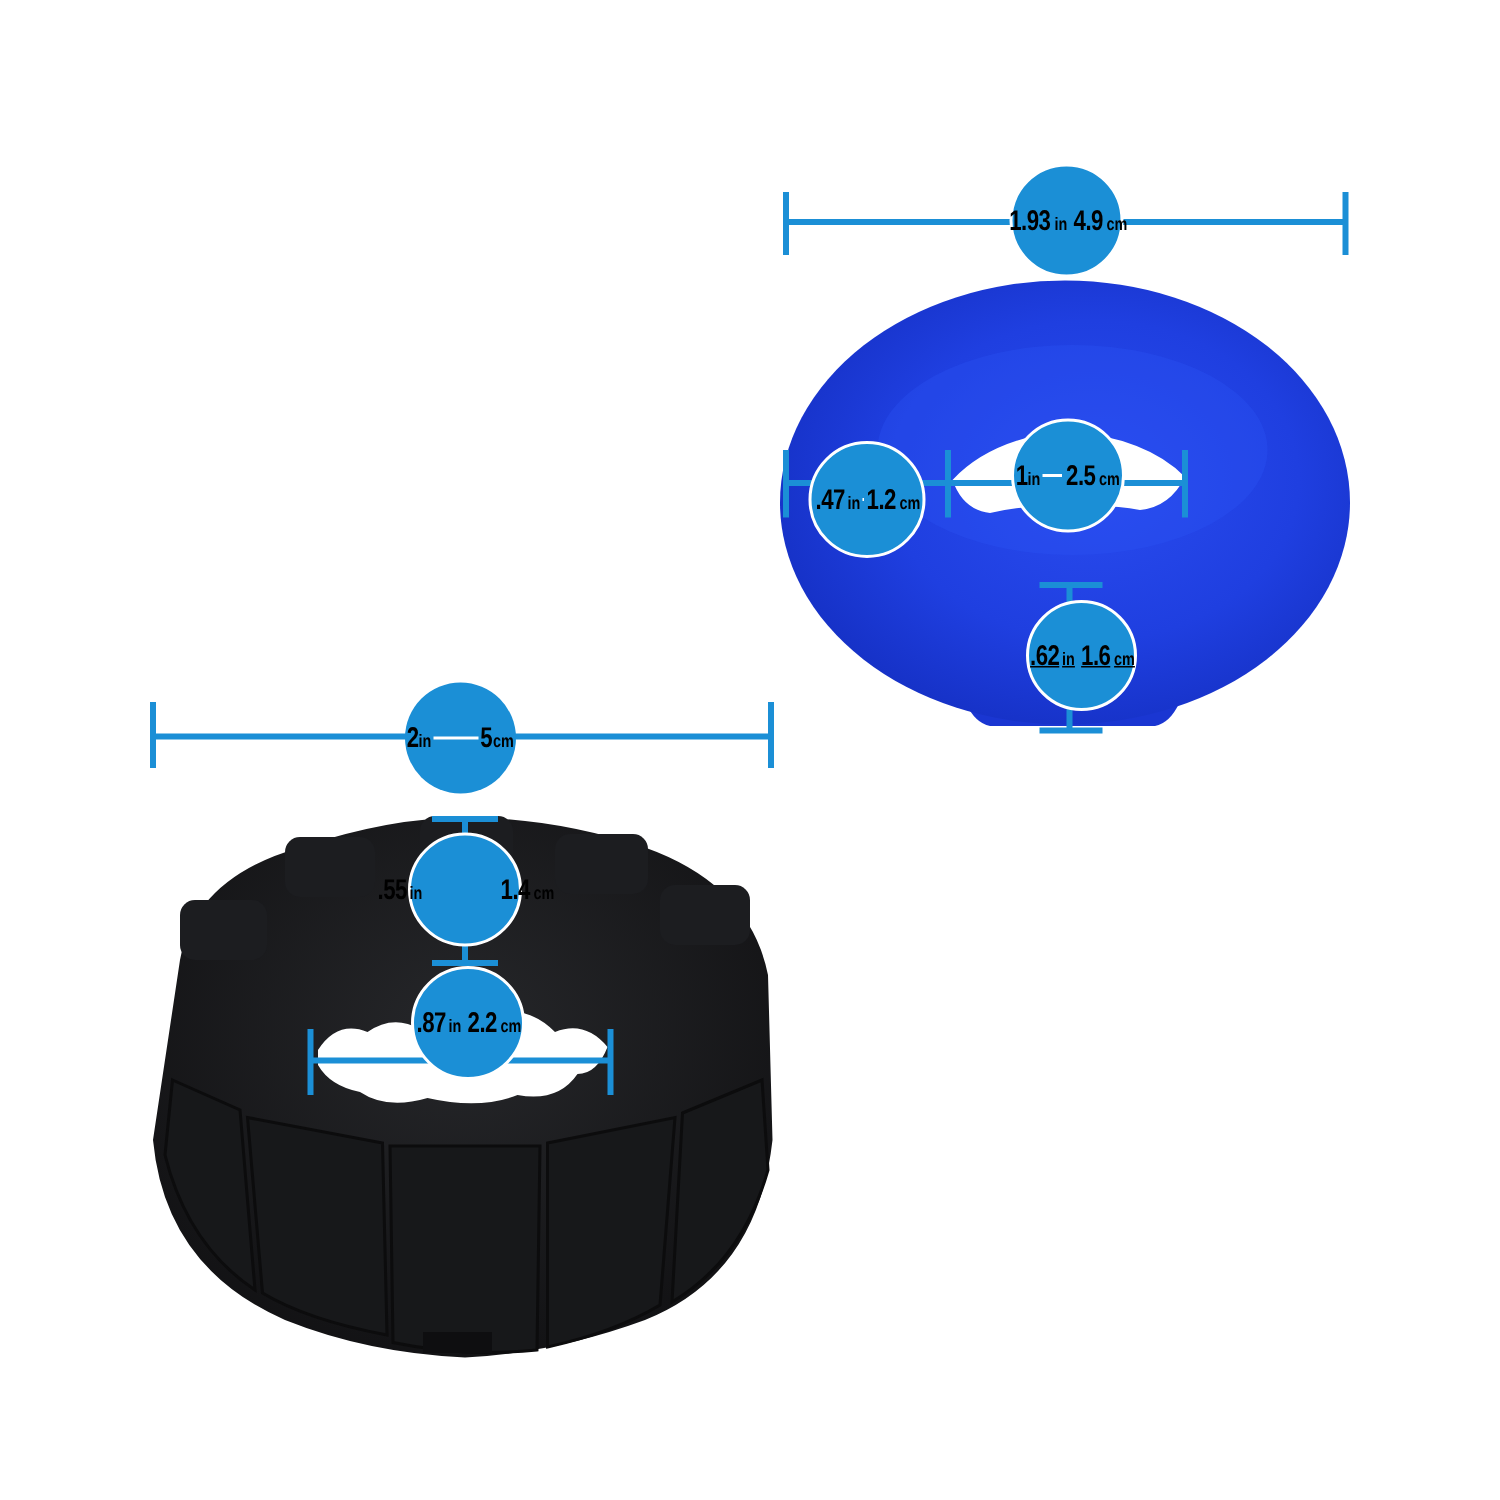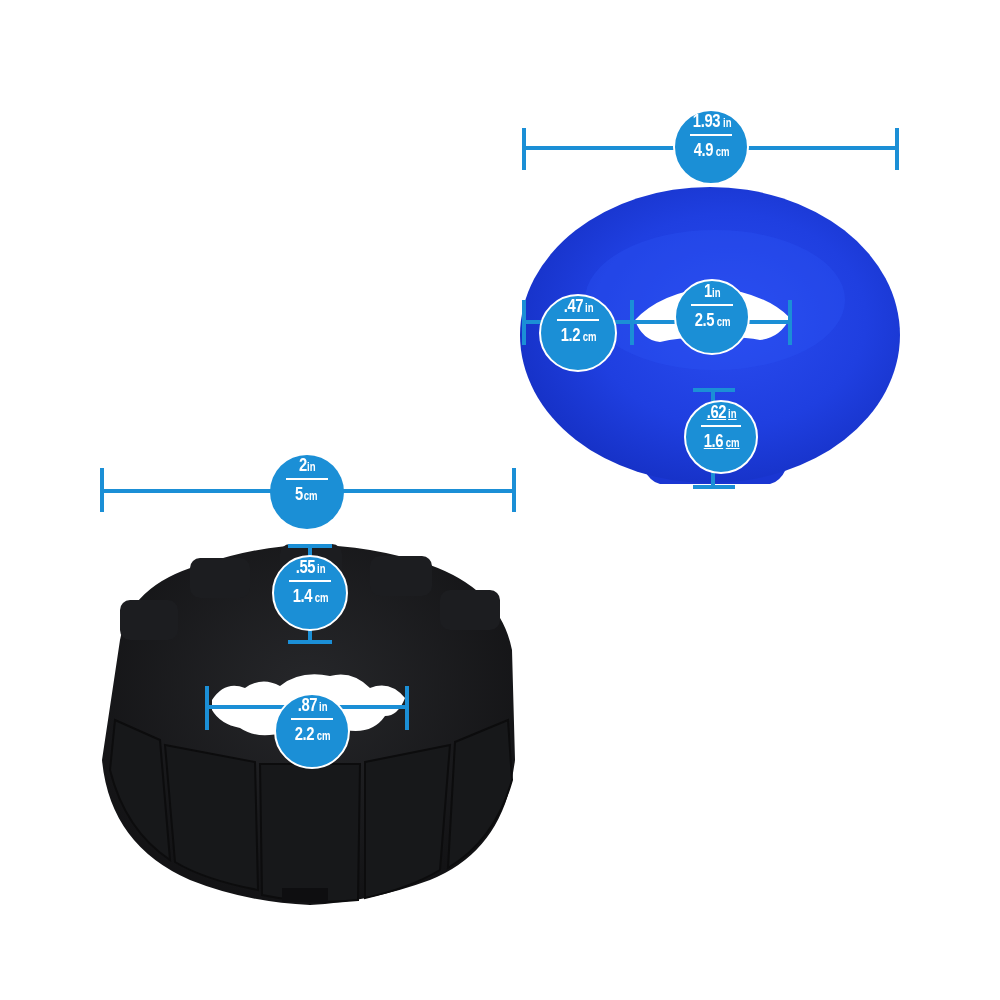--- a/index.html
+++ b/index.html
@@ -19,24 +19,23 @@
       left: 0; top: 0;
       width: 1000px; height: 1000px;
     }
     .badge {
       position: absolute;
       border-radius: 50%;
       background: #1b8fd6;
       border: 2px solid #ffffff;
       box-sizing: border-box;
       display: flex;
-      flex-direction: column;
       align-items: center;
-      justify-content: flex-start;
-      color: #ffffff;
+      justify-content: center;
+      color: #000000;
       font-family: "Liberation Sans", sans-serif;
       font-weight: bold;
       line-height: 1;
     }
     .badge.no-border { border: none; }
     .badge .val {
       display: flex;
       align-items: baseline;
       justify-content: center;
     }
@@ -224,33 +223,33 @@
     <span class="num">2</span>
     <span class="unit">in</span>
   </div>
   <div class="rule"></div>
   <div class="val">
     <span class="num">5</span>
     <span class="unit">cm</span>
   </div>
 </div>
 
-<div class="badge" style="left:272px; top:555px; width:76px; height:76px;">
+<div class="badge" style="left:272px; top:555px; width:76px; height:76px;gap:24px;">
   <div class="val">
     <span class="num">.55</span>
     <span class="unit">in</span>
   </div>
   <div class="rule"></div>
   <div class="val">
     <span class="num">1.4</span>
     <span class="unit">cm</span>
   </div>
 </div>
 
-<div class="badge" style="left:274px; top:693px; width:76px; height:76px;">
+<div class="badge" style="left:274px; top:644px; width:76px; height:76px;">
   <div class="val">
     <span class="num">.87</span>
     <span class="unit">in</span>
   </div>
   <div class="rule"></div>
   <div class="val">
     <span class="num">2.2</span>
     <span class="unit">cm</span>
   </div>
 </div>

